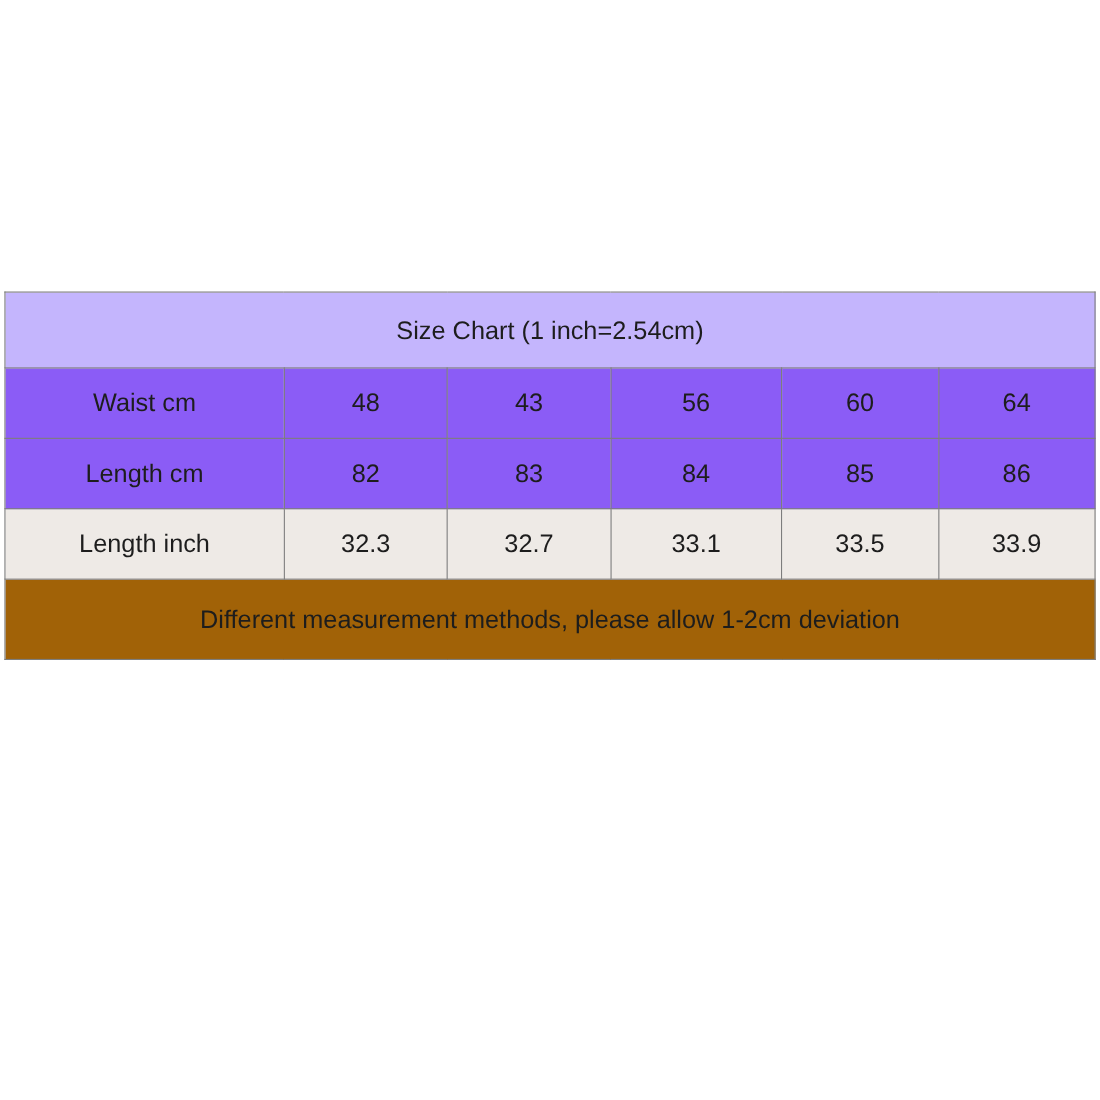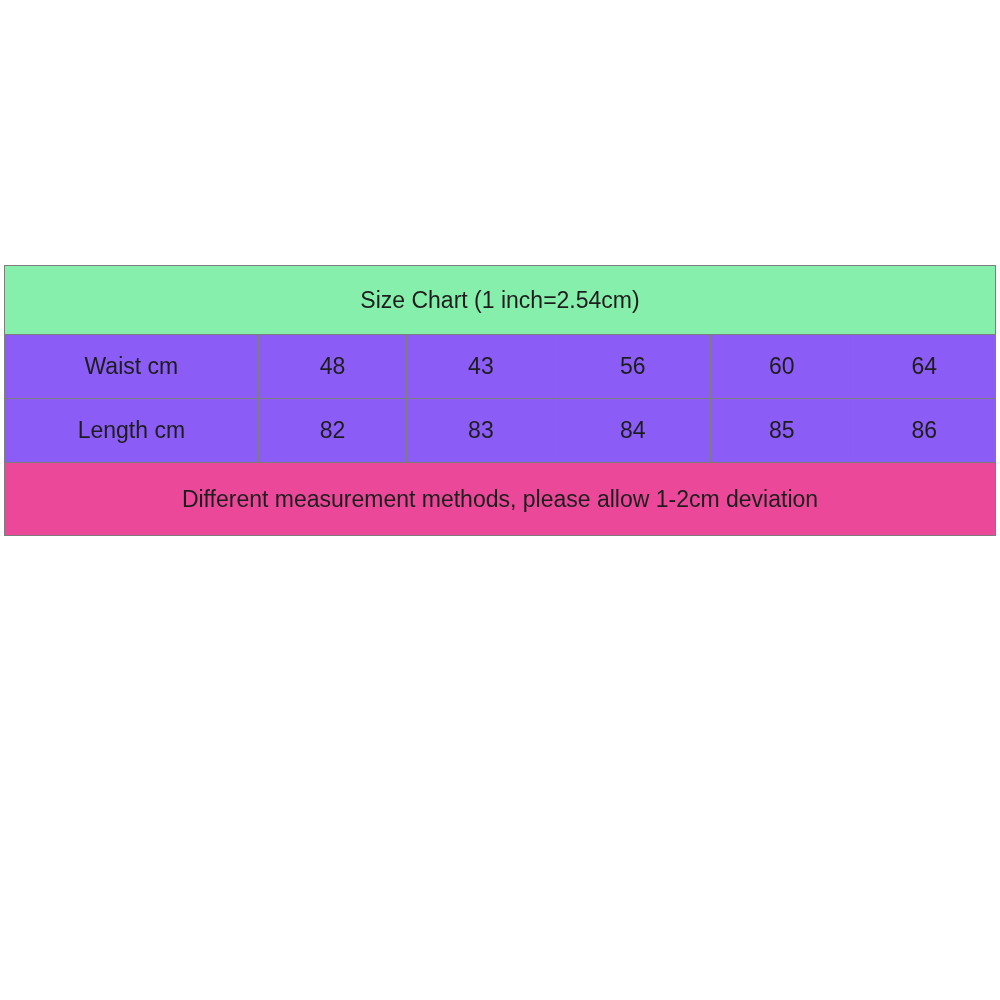--- a/index.html
+++ b/index.html
@@ -30,26 +30,26 @@
   table.size-chart td {
     border: 1px solid #7d7d7d;
     text-align: center;
     vertical-align: middle;
     font-size: 23px;
     color: #1d1d1d;
     font-weight: 400;
     padding: 0;
   }
   .title-row td {
-    background: #86efac;
+    background: #c4b5fd;
     height: 68px;
     font-size: 25px;
   }
   .footer-row td {
-    background: #ec4899;
+    background: #a16207;
     height: 72px;
     font-size: 25px;
   }
   .header-row td {
     background: #ffffff;
     height: 67px;
     font-size: 25px;
   }
   .data-row td {
     height: 63px;
@@ -96,18 +96,26 @@
         <td>64</td>
       </tr>
       <tr class="data-row plain">
         <td class="row-label">Length cm</td>
         <td>82</td>
         <td>83</td>
         <td>84</td>
         <td>85</td>
         <td>86</td>
       </tr>
+      <tr class="data-row shade">
+        <td class="row-label">Length inch</td>
+        <td>32.3</td>
+        <td>32.7</td>
+        <td>33.1</td>
+        <td>33.5</td>
+        <td>33.9</td>
+      </tr>
       <tr class="footer-row">
         <td colspan="6">Different measurement methods, please allow 1-2cm deviation</td>
       </tr>
     </tbody>
   </table>
 </div>
 
 </body></html>

